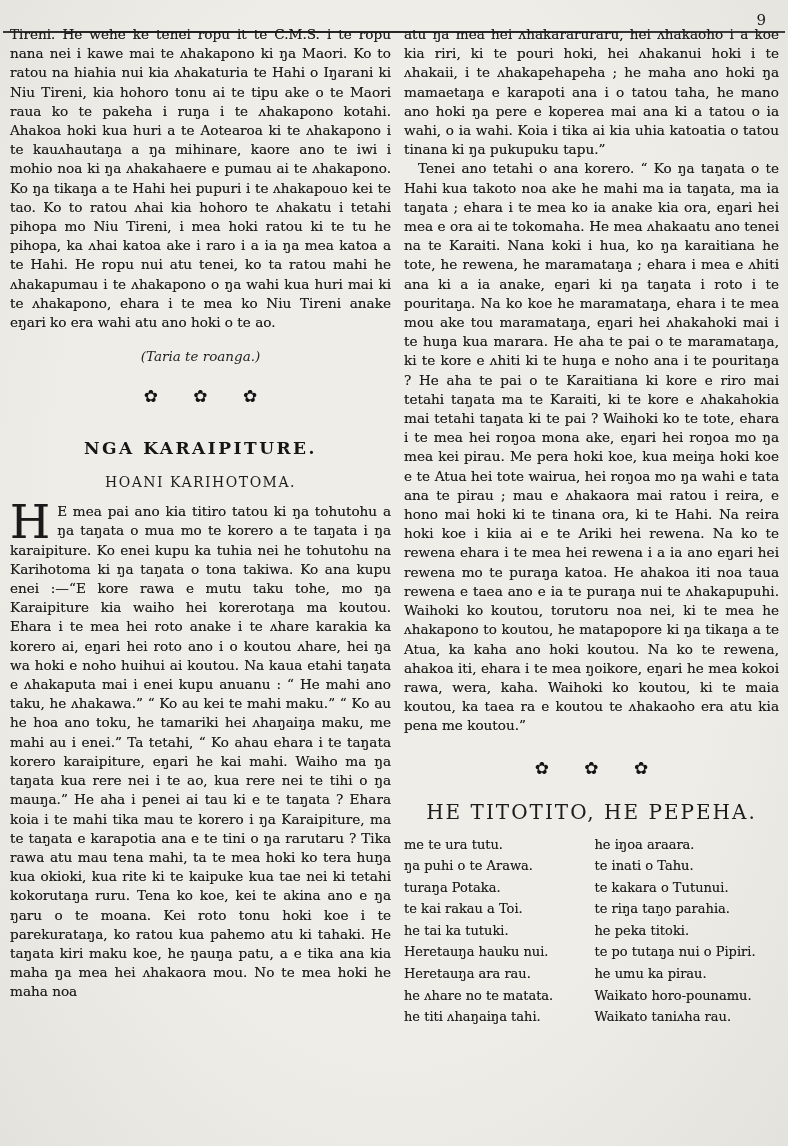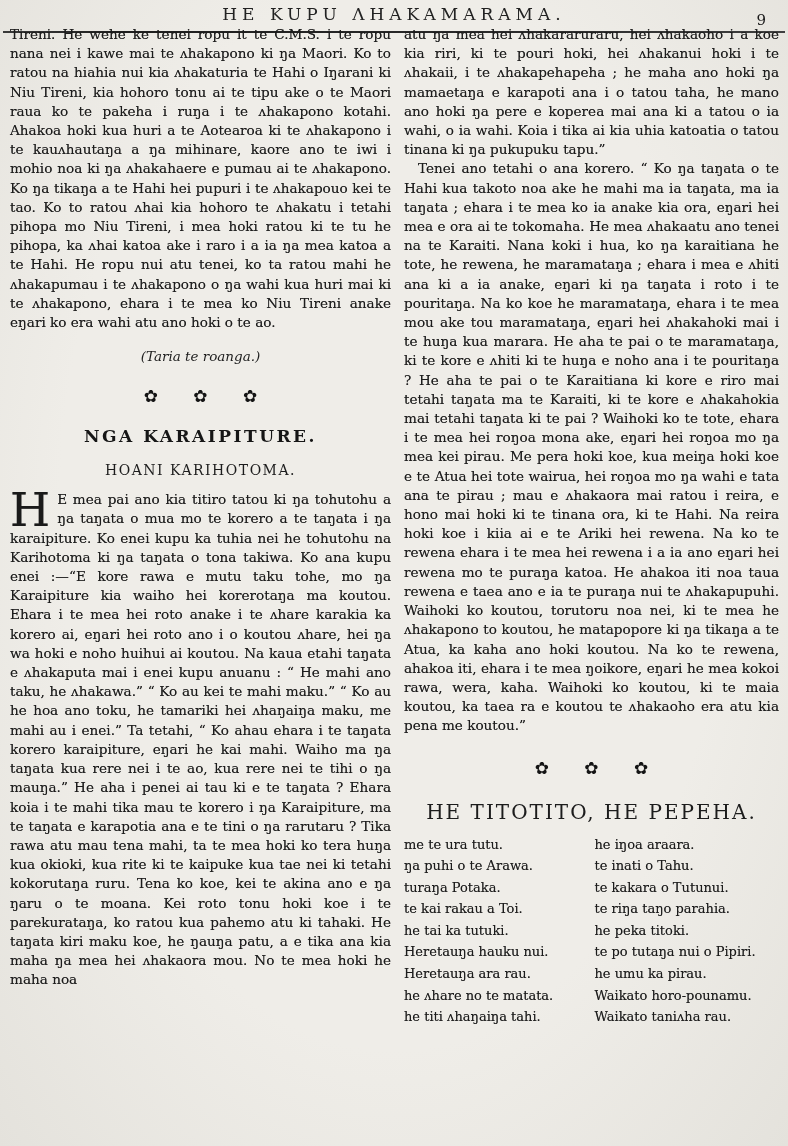--- a/index.html
+++ b/index.html
@@ -16,36 +16,35 @@
     background:linear-gradient(to right,#3a3a3a,#1e1e1e 15%,#2c2c2c 70%,#3f3f3f);}
   .col{position:absolute;top:25px;}
   .col-left{left:10px;width:381px;}
   .col-right{left:404px;width:375px;}
   p.body{margin:0;text-align:justify;font-size:13.6px;line-height:19.2px;
     text-shadow:0 0 0.4px rgba(20,20,20,.55);}
   p.indent{text-indent:14px;}
   .taria{text-align:center;font-style:italic;font-size:13.5px;margin:16px 0 0;}
   .ornaments{text-align:center;font-size:17px;word-spacing:30px;margin:22px 0 0;color:#141414;}
   h2.article-title{text-align:center;font-size:17px;font-weight:bold;letter-spacing:2.5px;
-    margin:20px 0 0;color:#161616;}
+    margin:32px 0 0;color:#161616;}
   h3.byline{text-align:center;font-size:14px;font-weight:normal;letter-spacing:1.5px;
     margin:16px 0 12px;}
   .dc{float:left;font-size:46px;line-height:34px;padding:3px 7px 0 0;color:#1a1a1a;}
   h3.pepeha-title{text-align:center;font-size:20px;font-weight:normal;letter-spacing:2px;
     margin:22px 0 10px;}
   .pepeha{display:flex;gap:6px;font-size:13px;line-height:21.6px;
     text-shadow:0 0 0.4px rgba(20,20,20,.5);}
   .pepeha ul{list-style:none;margin:0;padding:0;flex:1;}
 </style>
 </head>
 <body>
 
 <div class="page">
 
-  <div class="masthead">HE KUPU ΛHAKAMARAMA.</div>
   <div class="pagenum">9</div>
   <div class="rule"></div>
 
   <div class="col col-left">
     <p class="body">Tireni.   He wehe ke tenei ropu it te C.M.S. i te ropu nana nei i kawe mai te ʌhakapono ki ŋa Maori.   Ko to ratou na hiahia nui kia ʌhakaturia te Hahi o Iŋarani ki Niu Tireni, kia hohoro tonu ai te tipu ake o te Maori raua ko te pakeha i ruŋa i te ʌhakapono kotahi.  Ahakoa hoki kua huri a te Aotearoa ki te ʌhakapono i te kauʌhautaŋa a ŋa mihinare, kaore ano te iwi i mohio noa ki ŋa ʌhakahaere e pumau ai te ʌhakapono.   Ko ŋa tikaŋa a te Hahi hei pupuri i te ʌhakapouo kei te tao.   Ko to ratou ʌhai kia hohoro te ʌhakatu i tetahi pihopa mo Niu Tireni, i mea hoki ratou ki te tu he pihopa, ka ʌhai katoa ake i raro i a ia ŋa mea katoa a te Hahi.   He ropu nui atu tenei, ko ta ratou mahi he ʌhakapumau i te ʌhakapono o ŋa wahi kua huri mai ki te ʌhakapono, ehara i te mea ko Niu Tireni anake eŋari ko era wahi atu ano hoki o te ao.</p>
     <p class="taria">(Taria te roanga.)</p>
     <div class="ornaments">✿ ✿ ✿</div>
     <h2 class="article-title">NGA KARAIPITURE.</h2>
     <h3 class="byline">HOANI KARIHOTOMA.</h3>
     <p class="body"><span class="dc">H</span><span>E mea pai ano kia titiro tatou ki ŋa tohutohu a ŋa taŋata o mua mo te korero a te taŋata i ŋa karaipiture.   Ko enei kupu ka tuhia nei he tohutohu na Karihotoma ki ŋa taŋata o tona takiwa.   Ko ana kupu enei :—“E kore rawa e mutu taku tohe, mo ŋa Karaipiture kia waiho hei korerotaŋa ma koutou.  Ehara i te mea hei roto anake i te ʌhare karakia ka korero ai, eŋari hei roto ano i o koutou ʌhare, hei ŋa wa hoki e noho huihui ai koutou.   Na kaua etahi taŋata e ʌhakaputa mai i enei kupu anuanu : “ He mahi ano taku, he ʌhakawa.”  “ Ko au kei te mahi maku.” “ Ko au he hoa ano toku, he tamariki hei ʌhaŋaiŋa maku, me mahi au i enei.”   Ta tetahi, “ Ko ahau ehara i te taŋata korero karaipiture, eŋari he kai mahi.   Waiho ma ŋa taŋata kua rere nei i te ao, kua rere nei te tihi o ŋa mauŋa.” He aha i penei ai tau ki e te taŋata ?   Ehara koia i te mahi tika mau te korero i ŋa Karaipiture, ma te taŋata e karapotia ana e te tini o ŋa rarutaru ?   Tika rawa atu mau tena mahi, ta te mea hoki ko tera huŋa kua okioki, kua rite ki te kaipuke kua tae nei ki tetahi kokorutaŋa ruru.   Tena ko koe, kei te akina ano e ŋa ŋaru o te moana.   Kei roto tonu hoki koe i te parekurataŋa, ko ratou kua pahemo atu ki tahaki.   He taŋata kiri maku koe, he ŋauŋa patu, a e tika ana kia maha ŋa mea hei ʌhakaora mou.   No te mea hoki he maha noa</span></p>

